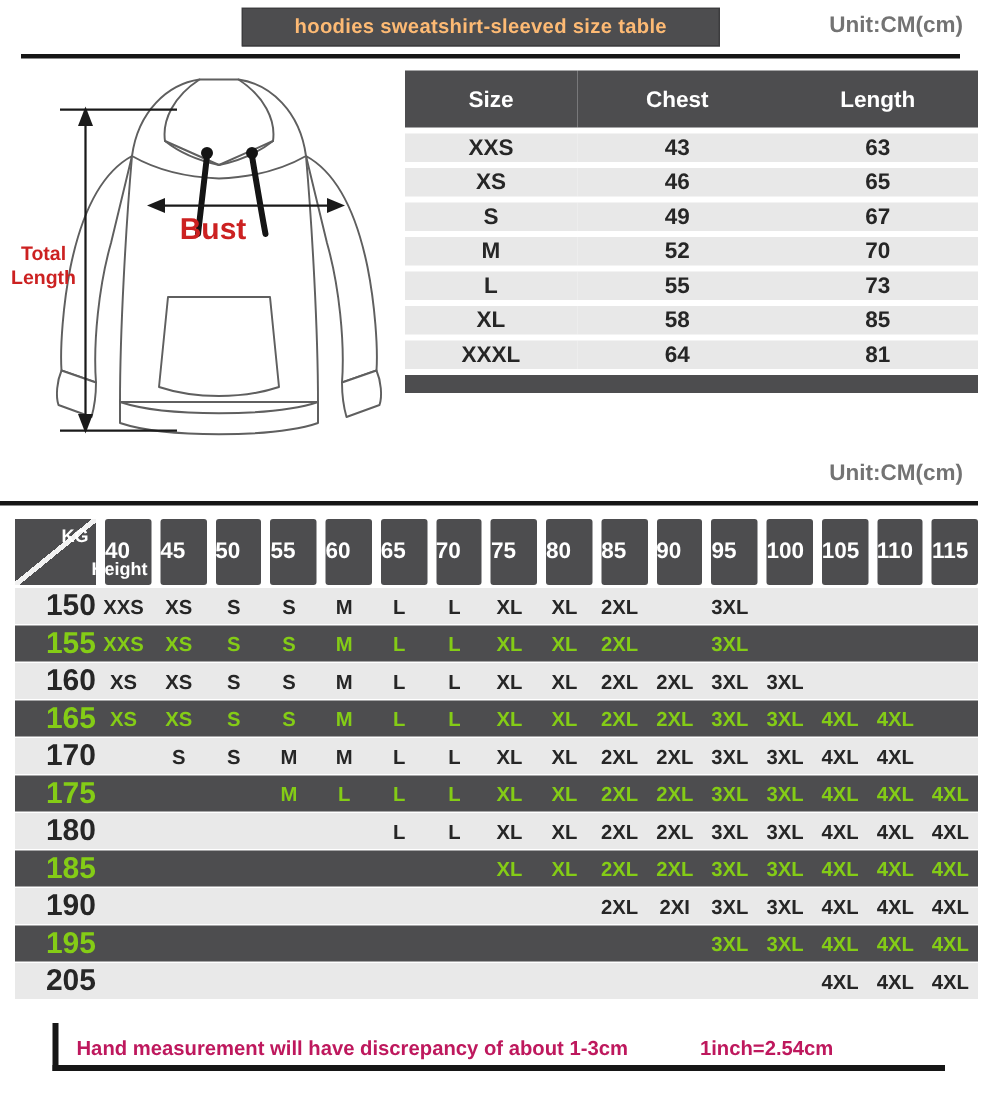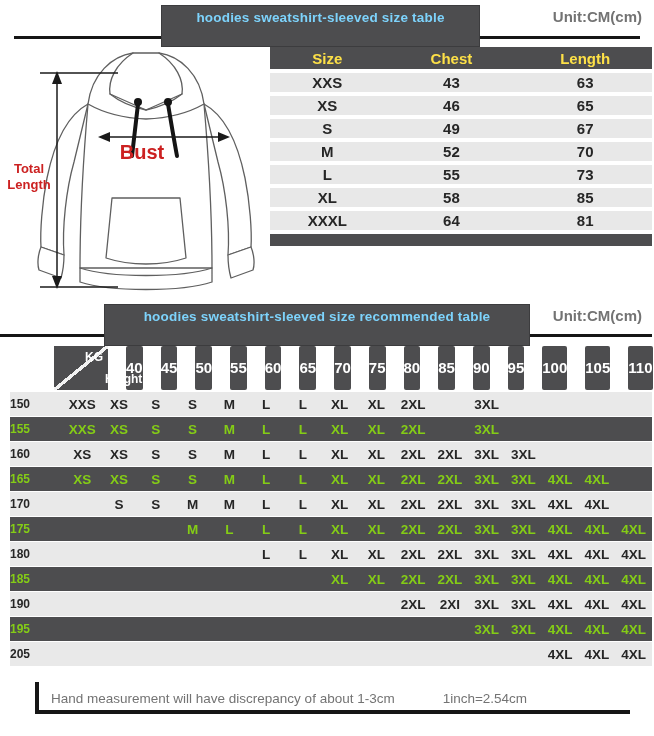--- a/index.html
+++ b/index.html
@@ -6,22 +6,22 @@
   html,body { background:#ffffff; }
   body {
     width:654px; height:736px;
     font-family:"Liberation Sans", sans-serif;
     color:#1f1f1f;
     position:relative;
     overflow:hidden;
   }
   .sec-header { position:relative; height:27px; }
   .title-bar {
-    position:absolute; top:0; height:42px;
-    background:#4d4d4f; color:#7dd3fc;
+    position:absolute; top:0; height:26px;
+    background:#4d4d4f; color:#fdba74;
     font-size:13.5px; font-weight:bold;
     text-align:center; line-height:26px;
     letter-spacing:0.2px;
     box-shadow:0 0 0 1px #3c3c3e inset;
   }
   .bar1 { left:161px; width:319px; }
   .bar2 { left:104px; width:426px; }
   .unit-label {
     position:absolute; right:12px; top:3px;
     font-size:15px; font-weight:bold; color:#737373;
@@ -29,62 +29,62 @@
   .thick-rule { height:3px; background:#161616; }
   .rule1 { margin:4px 14px 0 14px; }
   .rule2 { margin:3px 2px 0 0; }
 
   
   .sec1-body { display:flex; margin-top:1px; height:257px; }
   .diagram-wrap { width:268px; height:257px; flex:0 0 auto; }
   .size-table-wrap { flex:1 1 auto; padding:3px 2px 0 2px; }
   table.size-table { width:100%; border-collapse:separate; border-spacing:0 4px; }
   table.size-table th {
-    background:#4d4d4f; color:#fde047; font-size:15px; font-weight:bold;
-    height:22px; text-align:center;margin-top:48px;
+    background:#4d4d4f; color:#ffffff; font-size:15px; font-weight:bold;
+    height:38px; text-align:center;margin-top:48px;
   }
   table.size-table td {
     background:#e8e8e8; color:#262626; font-size:15px; font-weight:bold;
     height:19px; text-align:center;
   }
   table.size-table th:nth-child(1), table.size-table td:nth-child(1){ width:30%; }
   table.size-table th:nth-child(2), table.size-table td:nth-child(2){ width:35%; }
   table.size-table th:nth-child(3), table.size-table td:nth-child(3){ width:35%; }
   .size-table-bottom-bar { height:12px; background:#4d4d4f; margin-top:0px; }
 
   
   .rec-table { margin:9px 2px 0 10px; }
-  .rec-head { display:flex; gap:18px; height:44px;margin-left:44px; }
+  .rec-head { display:flex; gap:6px; height:44px; }
   .corner-cell {
     flex:0 0 54px; position:relative; background:#4d4d4f; color:#ffffff;
     background-image:linear-gradient(to bottom right,
       rgba(0,0,0,0) 47.5%, #f2f2f2 47.5%, #f2f2f2 52.5%, rgba(0,0,0,0) 52.5%);
   }
   .corner-kg { position:absolute; top:4px; right:5px; font-size:12px; font-weight:bold; }
   .corner-height { position:absolute; bottom:4px; left:3px; font-size:12px; font-weight:bold;padding-left:48px; }
   .wcell {
     flex:1 1 0; background:#4d4d4f; color:#ffffff;
     font-size:15px; font-weight:bold; line-height:44px;
     border-radius:2px;
   }
   .rec-body { margin-top:2px; }
   .rrow { display:flex; height:24px; margin-bottom:1px; align-items:center; }
   .rrow.light { background:#e9e9e9; color:#262626; }
   .rrow.dark  { background:#4d4d4f; color:#84cc16; }
-  .hcell { flex:0 0 54px; font-size:12px; font-weight:bold; text-align:left; }
+  .hcell { flex:0 0 54px; font-size:20px; font-weight:bold; text-align:right; }
   .scell { flex:1 1 0; font-size:13.5px; font-weight:bold; text-align:center; white-space:nowrap; }
 
   
   .footer-note {
     margin:16px 24px 0 35px;
     border-left:4px solid #161616;
     border-bottom:4px solid #161616;
     height:32px; padding:4px 0 0 12px;
     display:flex; align-items:center; gap:48px;
-    font-size:13.5px; font-weight:normal; color:#737373;
+    font-size:13.5px; font-weight:bold; color:#be185d;
   }
 </style>
 </head>
 <body>
 
 <div class="sec-header" style="margin-top:5px;">
   <div class="title-bar bar1">hoodies sweatshirt-sleeved size  table</div>
   <div class="unit-label">Unit:CM(cm)</div>
 </div>
 <div class="thick-rule rule1"></div>
@@ -173,21 +173,20 @@
             <td>64</td>
             <td>81</td>
           </tr>
         </tbody>
     </table>
     <div class="size-table-bottom-bar"></div>
   </div>
 </div>
 
 <div class="sec-header" style="margin-top:7px;">
-  <div class="title-bar bar2">hoodies sweatshirt-sleeved size recommended table</div>
   <div class="unit-label">Unit:CM(cm)</div>
 </div>
 <div class="thick-rule rule2"></div>
 
 <div class="rec-table">
   <div class="rec-head">
     <div class="corner-cell">
       <span class="corner-kg">KG</span>
       <span class="corner-height">Height</span>
     </div>

